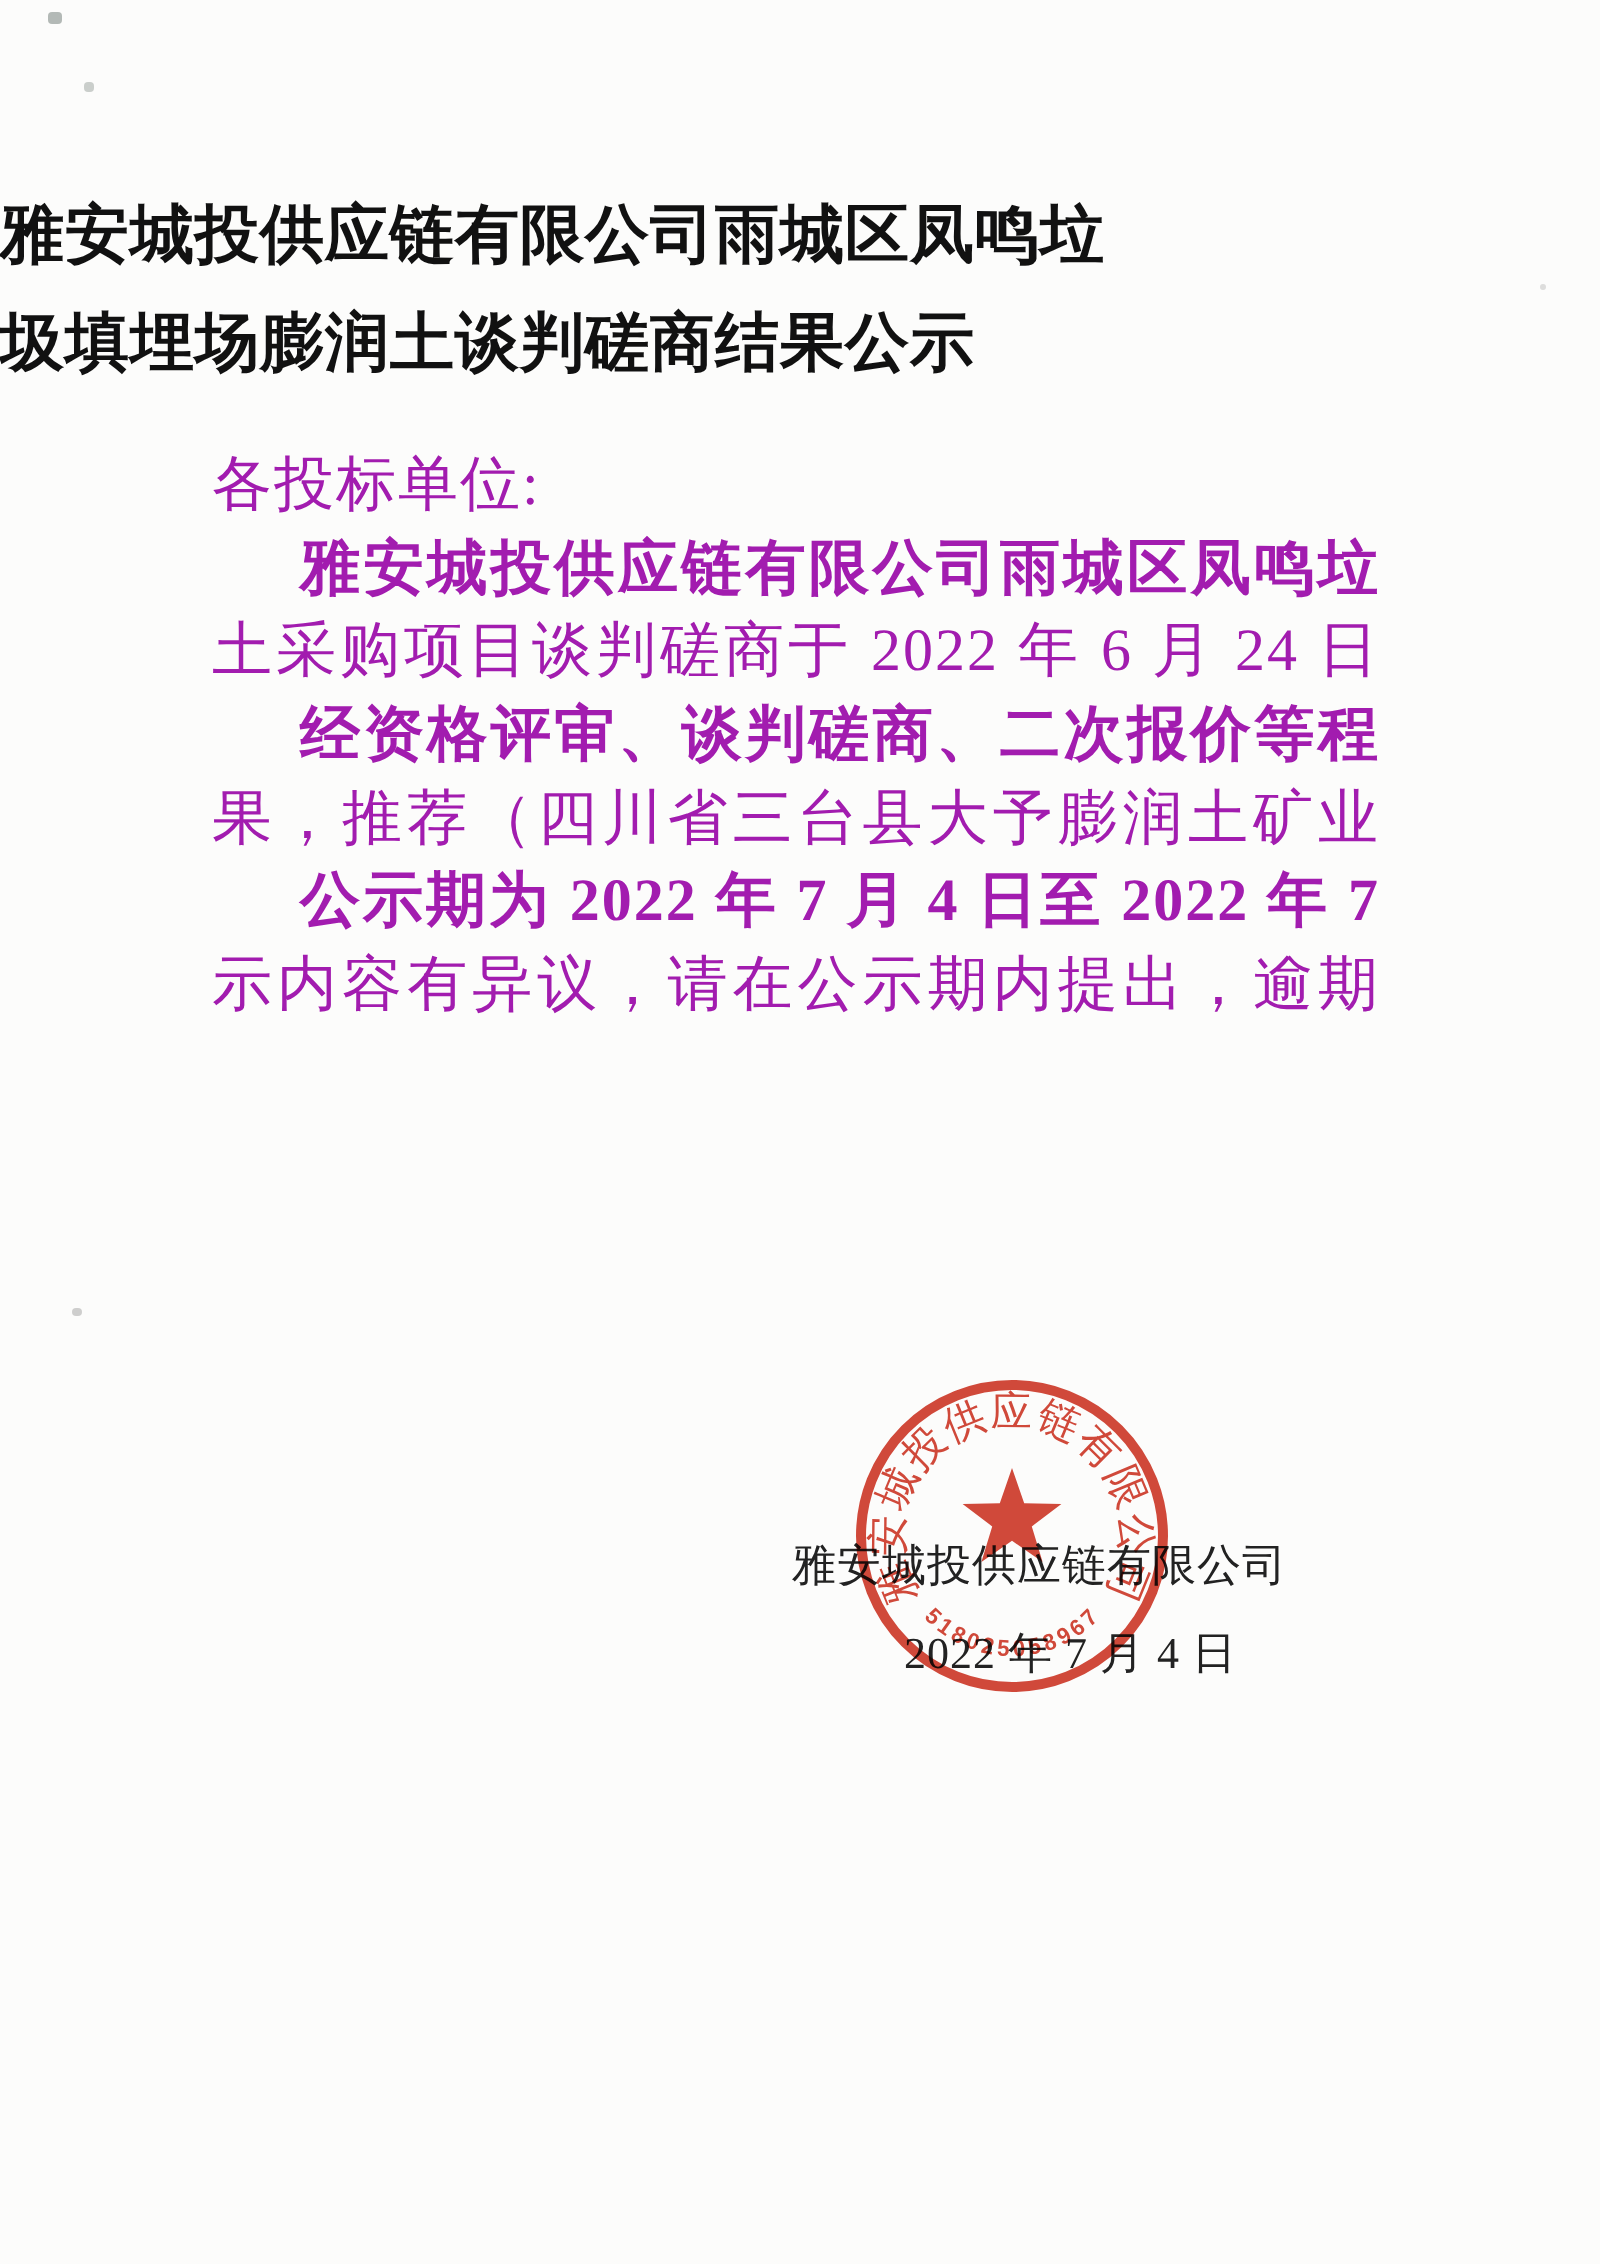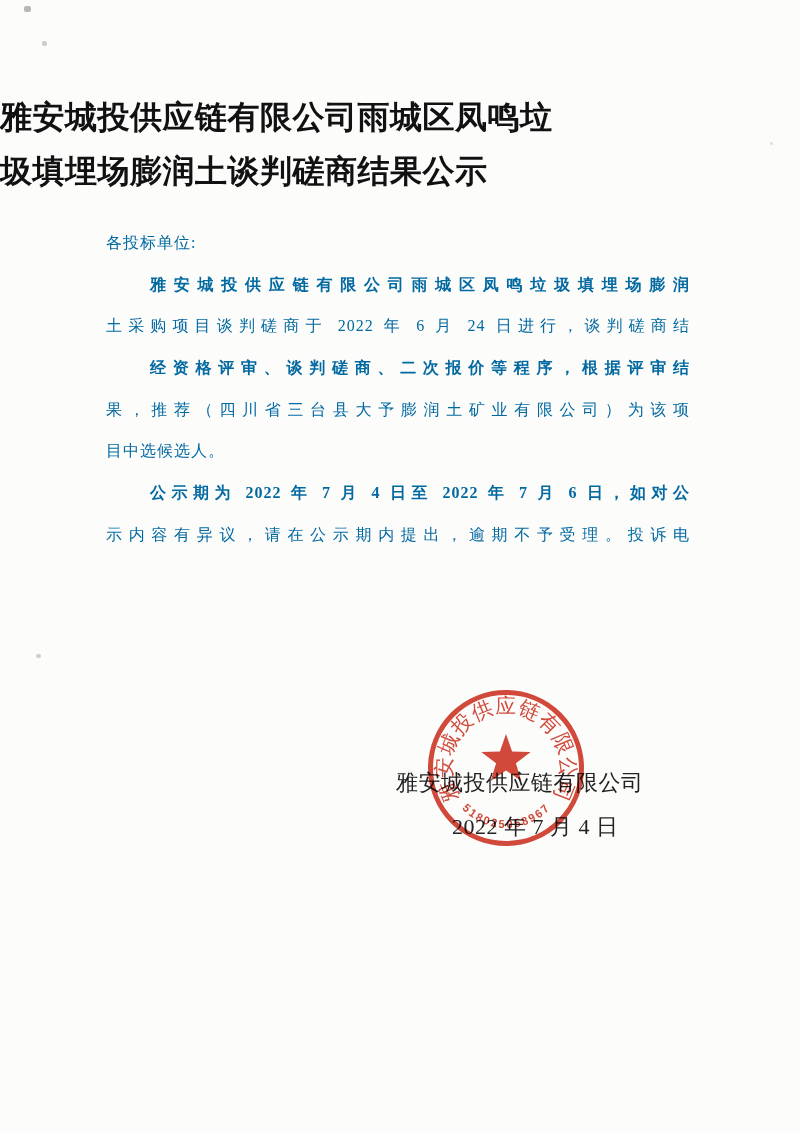--- a/index.html
+++ b/index.html
@@ -33,23 +33,23 @@
     font-weight: 700;
     font-size: 32px;
     line-height: 54px;
     letter-spacing: 0.5px;
     color: #111;
   }
   .doc-body {
     position: absolute;
     left: 106px; top: 222px;
     width: 584px;
-    font-size: 16px;
+    font-size: 30px;
     letter-spacing: 1px;
-    color: #0369a1;
+    color: #a21caf;
   }
   .line {
     height: 41.7px;
     line-height: 41.7px;
     white-space: nowrap;
   }
   .line.j {
     white-space: normal;
     text-align: justify;
     text-align-last: justify;
@@ -102,21 +102,20 @@
   </div>
 
   <div class="doc-body">
     <div class="line">各投标单位:</div>
 
     <div class="line j first">雅安城投供应链有限公司雨城区凤鸣垃圾填埋场膨润</div>
     <div class="line j">土采购项目谈判磋商于 2022 年 6 月 24 日进行，谈判磋商结</div>
 
     <div class="line j first">经资格评审、谈判磋商、二次报价等程序，根据评审结</div>
     <div class="line j">果，推荐（四川省三台县大予膨润土矿业有限公司）为该项</div>
-    <div class="line">目中选候选人。</div>
 
     <div class="line j first">公示期为 2022 年 7 月 4 日至 2022 年 7 月 6 日，如对公</div>
     <div class="line j">示内容有异议，请在公示期内提出，逾期不予受理。投诉电</div>
   </div>
 
   <div class="sig-company">雅安城投供应链有限公司</div>
   <div class="sig-date">2022 年 7 月 4 日</div>
 
   <svg class="seal" viewBox="0 0 160 160" xmlns="http://www.w3.org/2000/svg">
     <defs>

